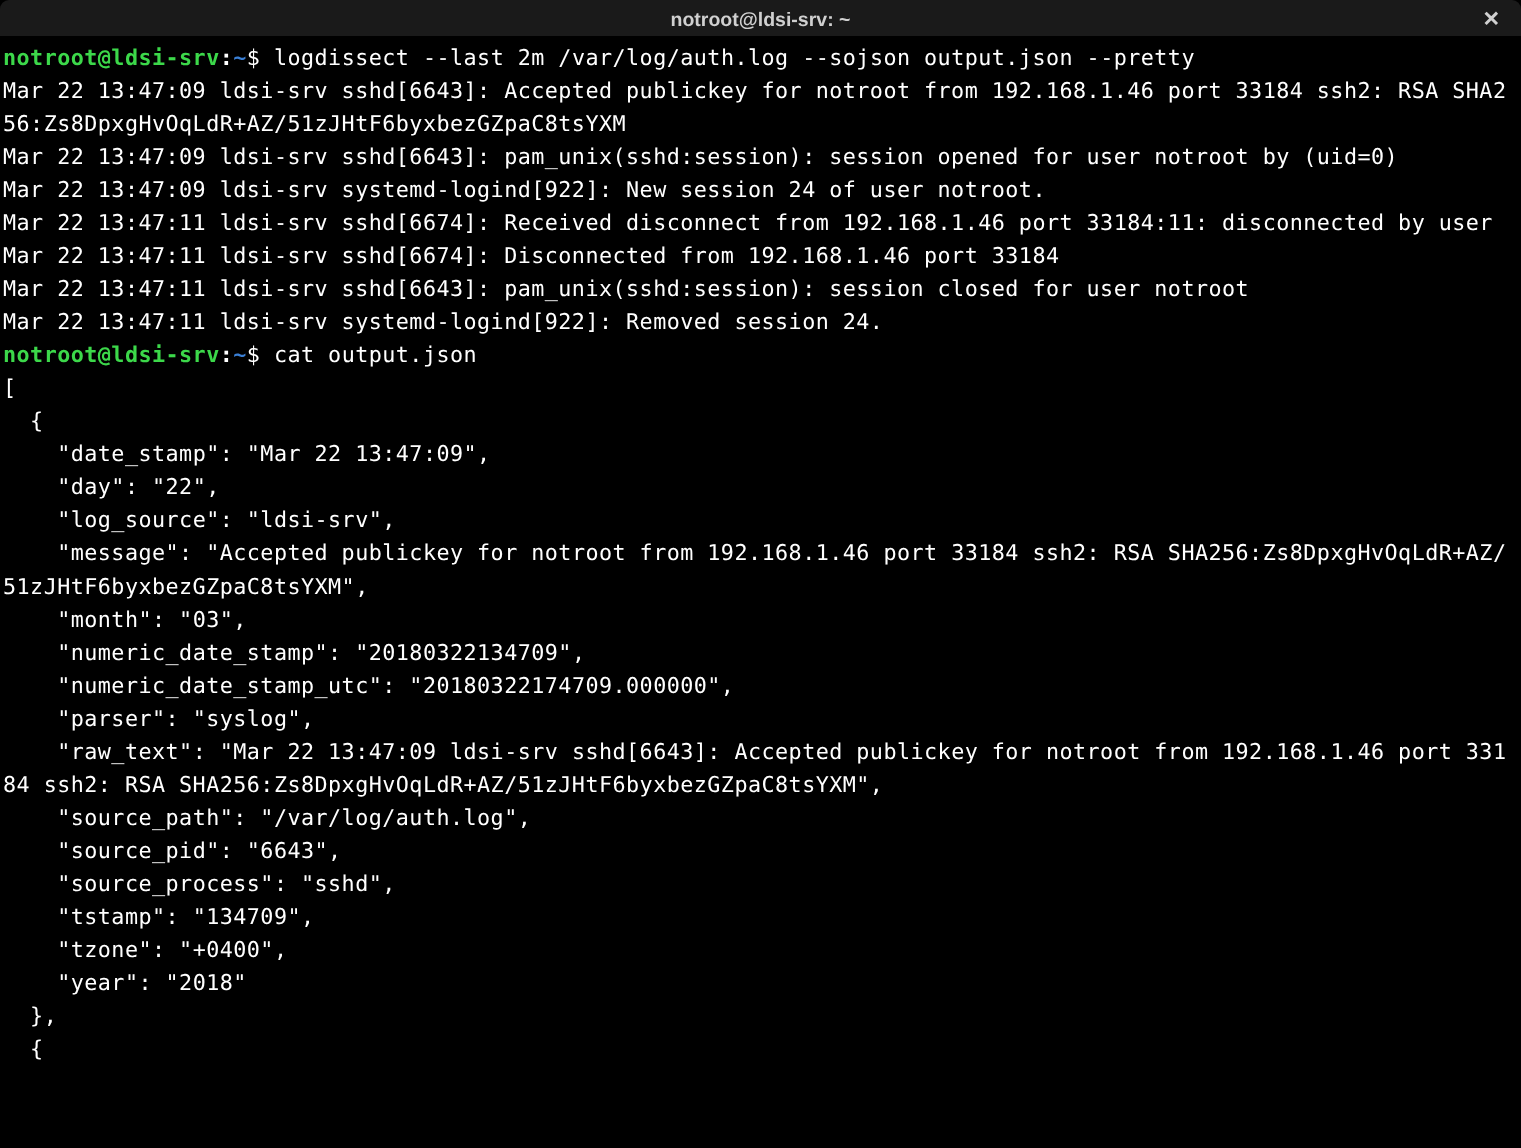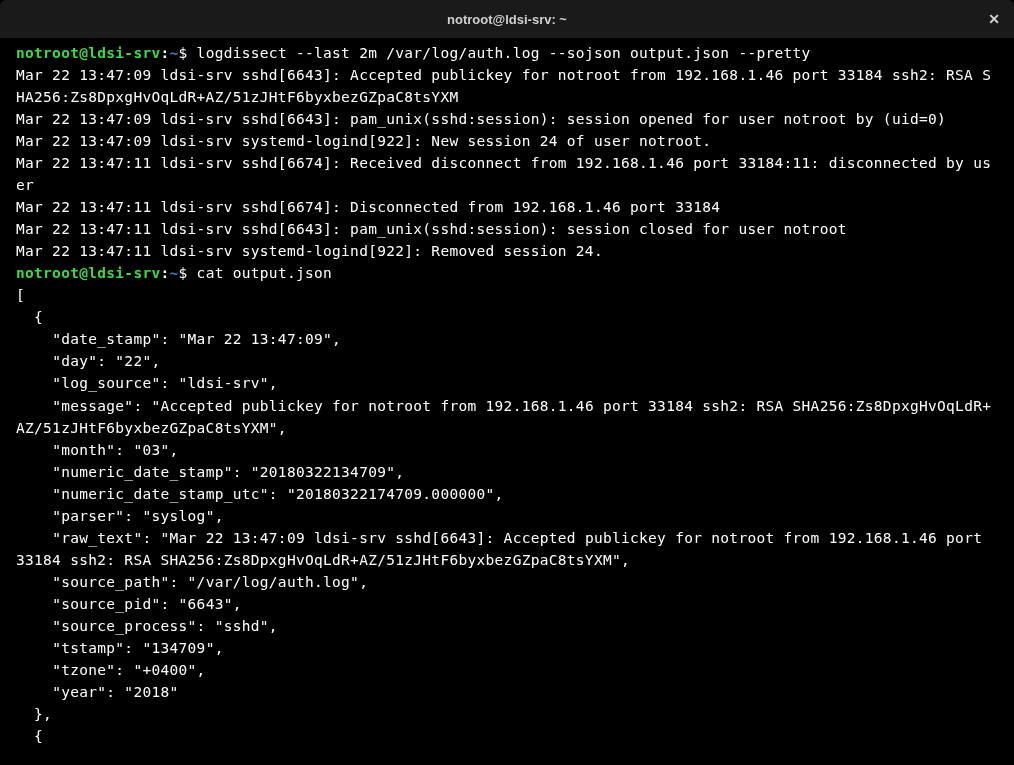--- a/index.html
+++ b/index.html
@@ -11,21 +11,21 @@
       background: #000000;
       font-family: "DejaVu Sans Mono", "Liberation Mono", Consolas, monospace;
       font-size: 14.5px;
       color: #ffffff;
       overflow: hidden;
       width: 1014px;
       height: 765px;
     }
     .titlebar {
       background: #1a1a1a;
-      height: 38px;
+      height: 24px;
       display: flex;
       align-items: center;
       justify-content: center;
       position: relative;
       border-radius: 6px 6px 0 0;
     }
     .titlebar-text {
       color: #d0d0d0;
       font-family: sans-serif;
       font-size: 13px;
@@ -37,21 +37,21 @@
       top: 50%;
       transform: translateY(-50%);
       color: #d0d0d0;
       font-family: sans-serif;
       font-size: 14px;
       cursor: pointer;
       padding: 2px 6px;
       font-weight: bold;
     }
     .terminal {
-      padding: 4px 16px;
+      padding: 4px 2px;
       line-height: 1.52;
       white-space: pre-wrap;
       word-break: break-all;
       letter-spacing: 0.3px;
     }
     .prompt-user {
       color: #3cd84a;
       font-weight: bold;
     }
     .prompt-colon {

